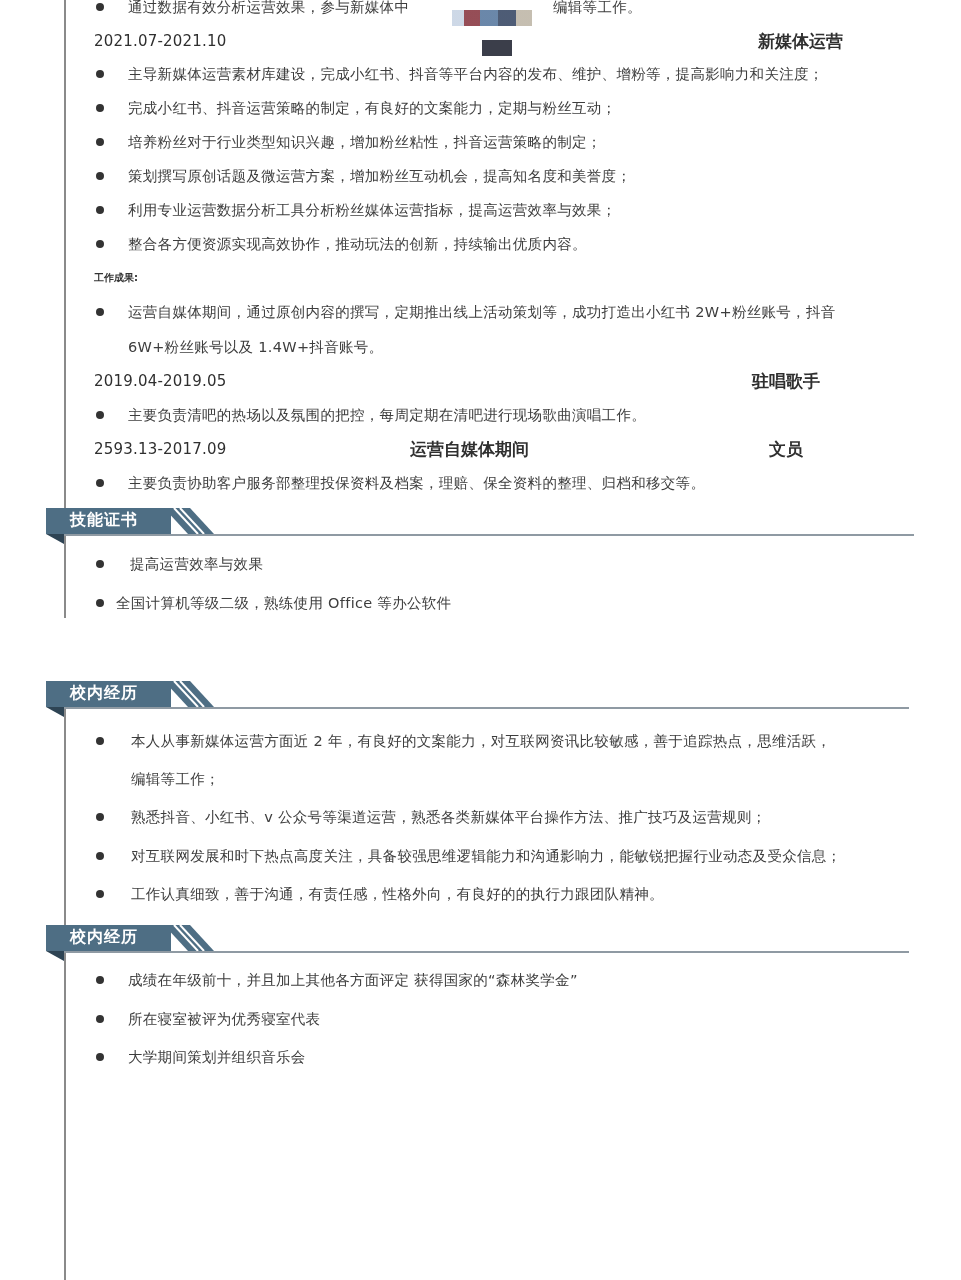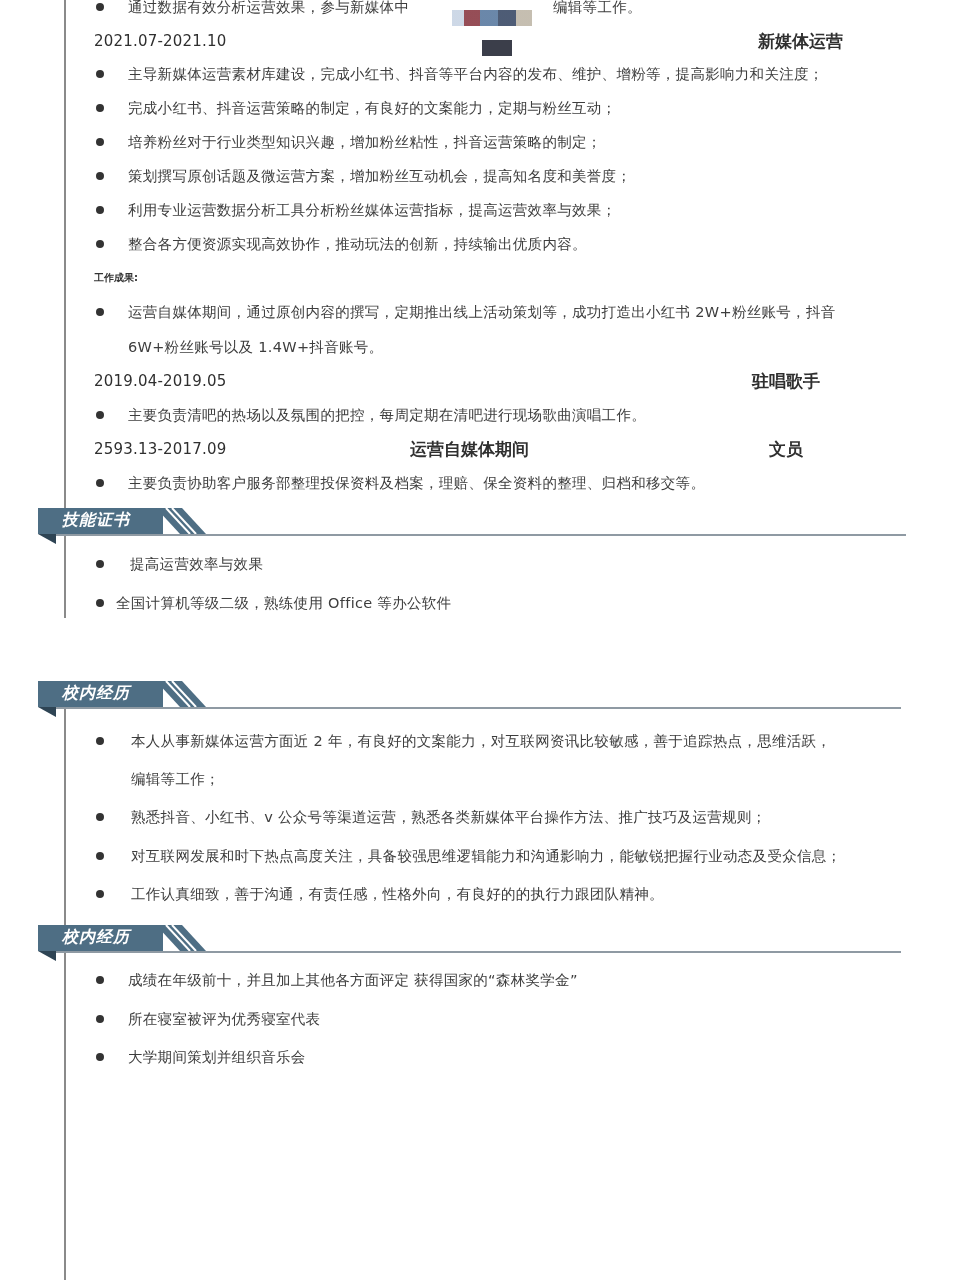--- a/index.html
+++ b/index.html
@@ -5,21 +5,21 @@
   html, body { margin:0; padding:0; background:#ffffff; }
   body { width:961px; height:1280px; position:relative; overflow:hidden;
          font-family:"DejaVu Sans", "Liberation Sans", sans-serif; color:#3a3a3a; }
   .vline { position:absolute; left:64px; width:2px; background:#8a8a8a; }
   .row { position:absolute; left:0; right:0; font-size:14.5px; line-height:20px; white-space:nowrap; }
   .bullet { position:absolute; left:96px; width:8px; height:8px; border-radius:50%; background:#333; }
   .btext { position:absolute; left:128px; color:#3d3d3d; letter-spacing:0.3px; }
   .date { position:absolute; left:94px; font-size:15px; color:#2f2f2f; letter-spacing:0.2px; }
   .role { position:absolute; font-size:17px; font-weight:bold; color:#2f2f2f; }
   .subhead { position:absolute; left:94px; font-size:10px; font-weight:bold; color:#333; }
-  .section { position:absolute; left:38px; height:40px;font-style:italic; }
+  .section { position:absolute; left:46px; height:40px; }
   .section .tab { position:absolute; left:0; top:0; height:26px; width:125px;
                   background:#4e6e84; }
   .section .tab-label { position:absolute; left:24px; top:2px; color:#fff; font-size:16px;
                         font-weight:bold; letter-spacing:1px; }
   .section .fold { position:absolute; left:0; top:26px; width:0; height:0;
                    border-top:10px solid #2e4454; border-left:18px solid transparent; }
   .section .stripes { position:absolute; left:118px; top:0; width:50px; height:26px; }
   .section .hline { position:absolute; left:18px; top:26px; height:2px; background:#8f9aa3; }
   .blur { position:absolute; }
 </style>

